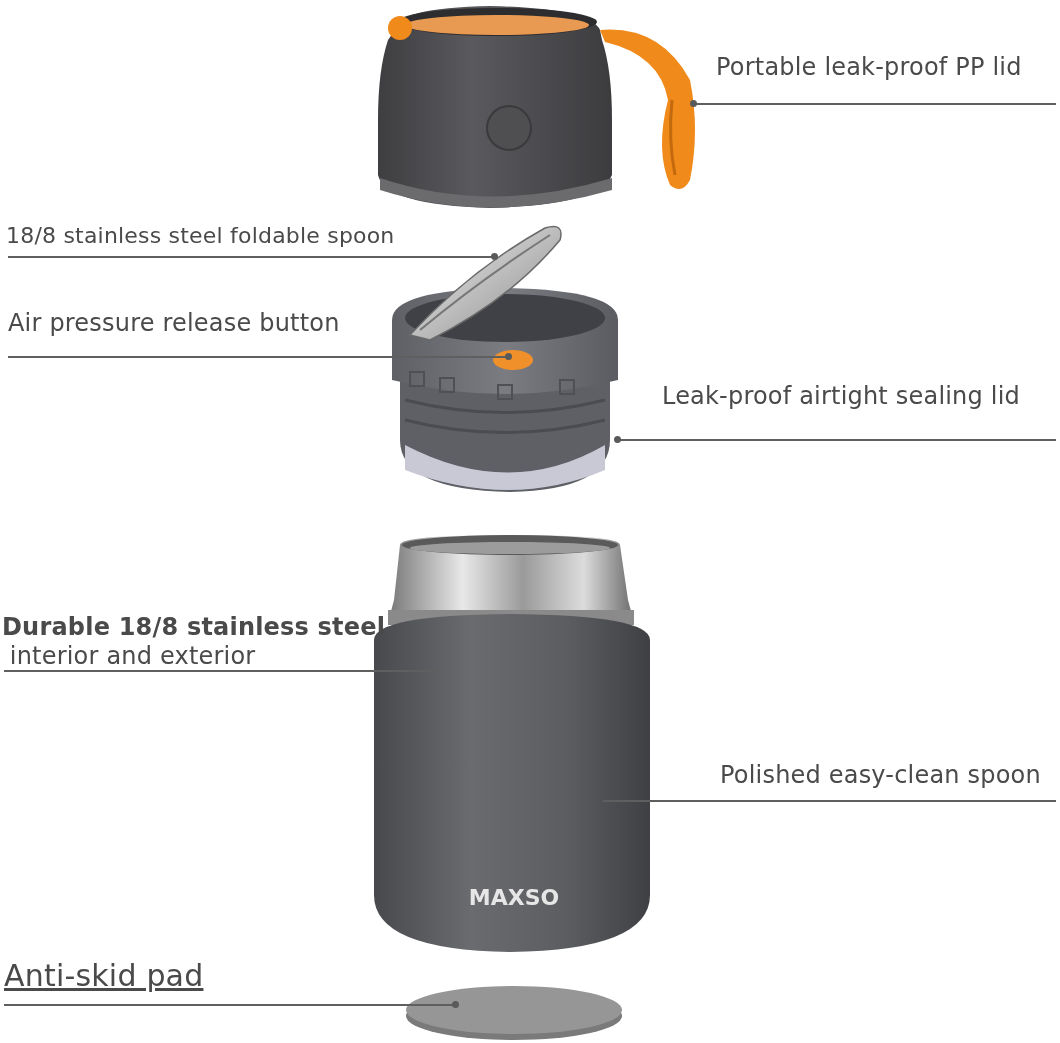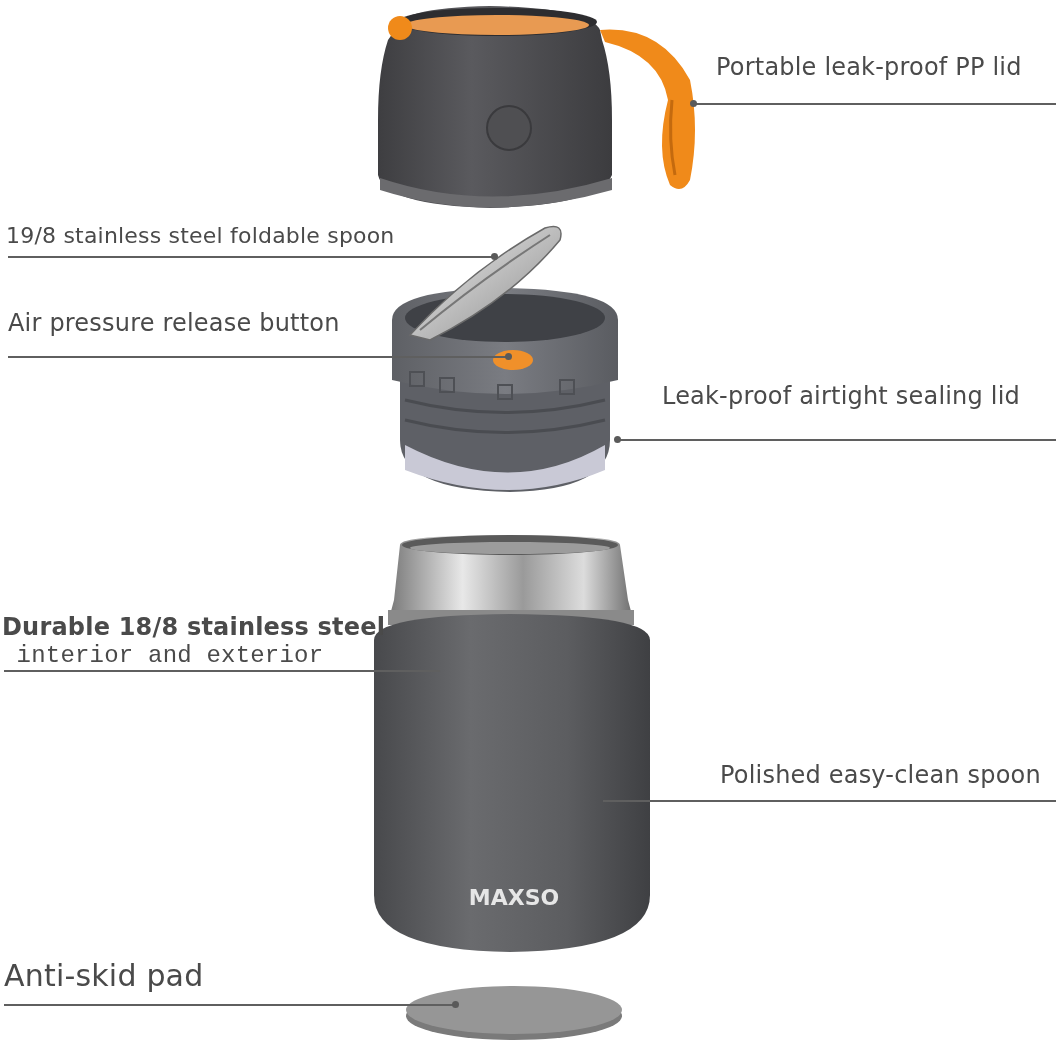--- a/index.html
+++ b/index.html
@@ -82,34 +82,34 @@
   <g>
     <ellipse cx="514" cy="1016" rx="108" ry="24" fill="#7a7a7a"></ellipse>
     <ellipse cx="514" cy="1010" rx="108" ry="24" fill="#969696"></ellipse>
   </g>
 </svg>
 
 <div class="label" style="left:716px; top:52px;">Portable leak-proof PP lid</div>
 <div class="line" style="left:694px; top:103px; width:362px;"></div>
 <div class="dot" style="left:690px; top:100px;"></div>
 
-<div class="label" style="left:6px; top:221px; font-size:22px;">19/8 stainless steel foldable spoon</div>
+<div class="label" style="left:6px; top:221px; font-size:22px;">18/8 stainless steel foldable spoon</div>
 <div class="line" style="left:8px; top:256px; width:488px;"></div>
 <div class="dot" style="left:491px; top:253px;"></div>
 
 <div class="label" style="left:8px; top:308px;">Air pressure release button</div>
 <div class="line" style="left:8px; top:356px; width:500px;"></div>
 <div class="dot" style="left:505px; top:353px;"></div>
 
 <div class="label" style="left:662px; top:381px;">Leak-proof airtight sealing lid</div>
 <div class="line" style="left:618px; top:439px; width:438px;"></div>
 <div class="dot" style="left:614px; top:436px;"></div>
 
 <div class="label" style="left:2px; top:612px;font-weight:bold;">Durable 18/8 stainless steel</div>
-<div class="label" style="left:2px; top:641px; white-space:pre;font-family:Liberation Mono, monospace;"> interior and exterior</div>
+<div class="label" style="left:2px; top:641px; white-space:pre;"> interior and exterior</div>
 <div class="line" style="left:4px; top:670px; width:436px;"></div>
 
 <div class="label" style="left:720px; top:760px;">Polished easy-clean spoon</div>
 <div class="line" style="left:603px; top:800px; width:453px;"></div>
 
-<div class="label" style="left:4px; top:958px; font-size:30px; line-height:36px;">Anti-skid pad</div>
+<div class="label" style="left:4px; top:958px; font-size:30px; line-height:36px;text-decoration:underline;">Anti-skid pad</div>
 <div class="line" style="left:4px; top:1004px; width:452px;"></div>
 <div class="dot" style="left:452px; top:1001px;"></div>
 
 </body></html>

